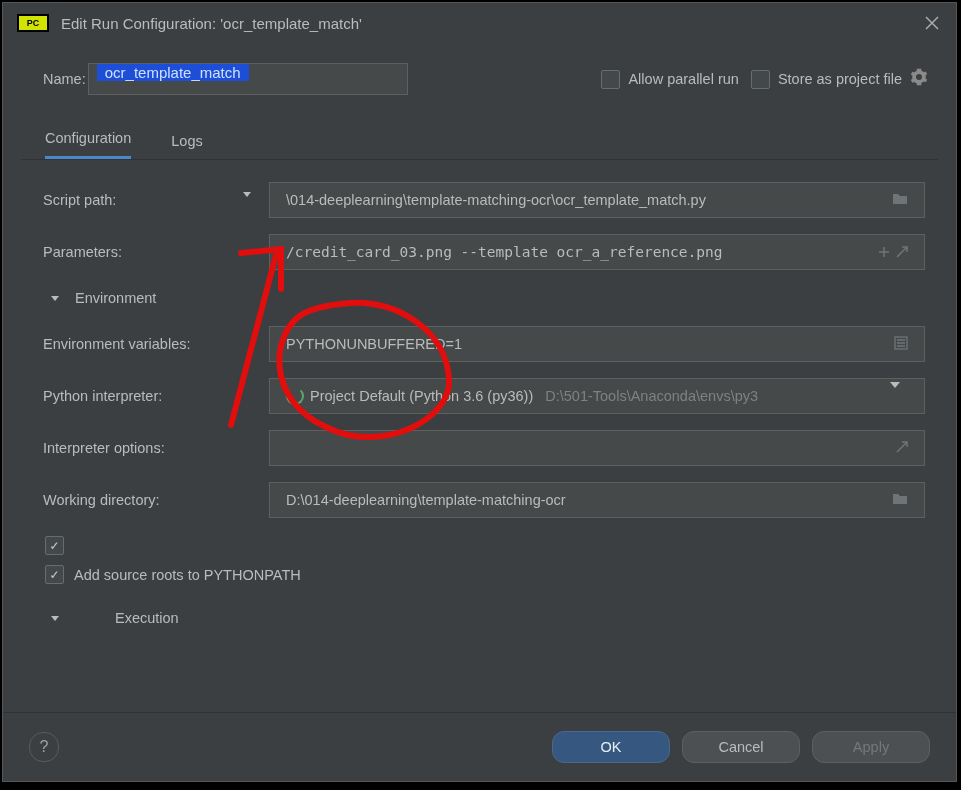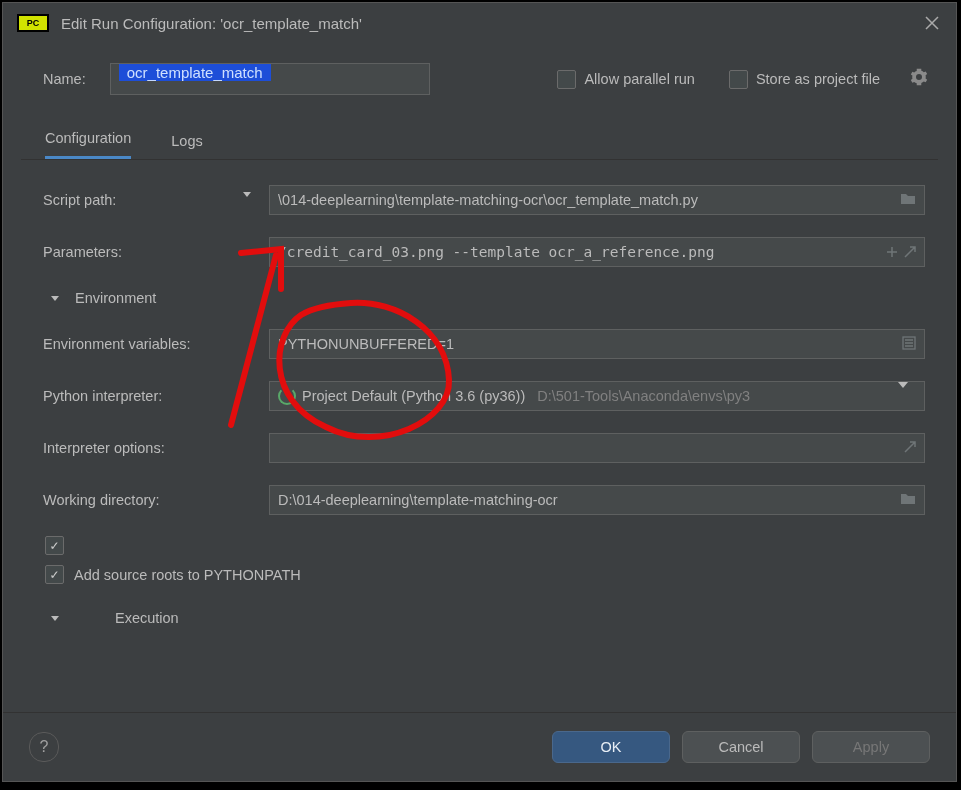--- a/index.html
+++ b/index.html
@@ -1,46 +1,46 @@
 <!DOCTYPE html>
 <html><head>
 <meta charset="utf-8">
 <style>
 html,body{margin:0;padding:0;width:961px;height:790px;background:#000;font-family:"Segoe UI",Arial,sans-serif;font-size:14.5px;color:#bbbbbb;overflow:hidden;}
 .dialog{position:relative;width:955px;height:780px;margin:2px;background:#3c3f41;border:1px solid #555;box-sizing:border-box;}
 .titlebar{display:flex;align-items:center;height:40px;padding:0 14px;}
 .app-icon{width:32px;height:18px;background:#d1e300;border:2px solid #000;box-sizing:border-box;display:flex;align-items:center;justify-content:center;color:#000;font-weight:bold;font-size:9px;margin-right:12px;}
 .dlg-title{flex:1;color:#bbb;font-size:15px;}
 .close-x{width:20px;height:20px;display:flex;align-items:center;justify-content:center;color:#aaa;font-size:18px;cursor:pointer;}
-.header-row{display:flex;align-items:center;padding:20px 28px 20px 40px;gap:24px;}
+.header-row{display:flex;align-items:center;padding:20px 28px 20px 40px;gap:2px;}
 .label{color:#bbb;}
 .name-input{width:320px;height:32px;background:#45494a;border:1px solid #5e6060;box-sizing:border-box;padding:0 8px;color:#fff;font-size:15px;}
 .name-input .sel{background:#1d4ed8;color:#cfe0ff;padding:0 8px;}
 .chk{display:inline-flex;align-items:center;gap:8px;margin-left:10px;color:#bbb;}
 .chkbox{width:17px;height:17px;border:1px solid #6b6b6b;border-radius:2px;background:#43494a;display:inline-block;}
 .chkbox.checked{background:#43494a;display:flex;align-items:center;justify-content:center;color:#ccc;font-size:12px;}
 .spacer{flex:1;}
 .gear{color:#8a8a8a;font-size:18px;margin-left:6px;}
 .body{position:relative;margin:0 18px;}
 .tabs{display:flex;gap:40px;padding:0 24px;border-bottom:1px solid #323232;height:44px;align-items:flex-end;}
 .tab{padding-bottom:10px;color:#bbb;cursor:pointer;}
 .tab.active{color:#bbb;border-bottom:3px solid #4a88c7;}
 .scroll{height:520px;overflow:hidden;position:relative;border-right:3px solid transparent;}
 .cfg{padding:14px 10px 14px 22px;}
 .row{display:flex;align-items:center;height:52px;gap:4px;}
 .row .lbl{width:222px;color:#bbb;}
-.inputlike{height:30px;background:#45494a;border:1px solid #5e6060;flex:1;display:flex;align-items:center;padding:0 8px;color:#bbb;gap:6px;box-sizing:border-box;}
+.inputlike{height:36px;background:#45494a;border:1px solid #5e6060;flex:1;display:flex;align-items:center;padding:0 16px;color:#bbb;gap:6px;box-sizing:border-box;}
 .dropdown-arrow{width:0;height:0;border-left:5px solid transparent;border-right:5px solid transparent;border-top:6px solid #bbb;margin:0 8px;}
 .dropdown-arrow.small{border-left:4px solid transparent;border-right:4px solid transparent;border-top:5px solid #bbb;}
 .section-hdr{display:flex;align-items:center;gap:8px;height:40px;color:#bbb;font-weight:normal;}
 .inputlike .suffix-icon{margin-left:auto;color:#6f7577;}
 .chk-row{display:flex;align-items:center;gap:10px;margin:10px 2px;color:#bbb;}
 .footer{position:absolute;bottom:0;left:0;right:0;height:68px;display:flex;align-items:center;padding:0 26px;border-top:1px solid #323232;background:#3c3f41;}
 .help{width:28px;height:28px;border:1px solid #5a5a5a;border-radius:14px;display:flex;align-items:center;justify-content:center;color:#a0a0a0;font-size:16px;}
-.btn{width:116px;height:30px;border:1px solid #5e6060;background:#4c5052;color:#bbb;display:flex;align-items:center;justify-content:center;border-radius:6px;margin-left:12px;cursor:pointer;}
+.btn{width:116px;height:30px;border:1px solid #5e6060;background:#4c5052;color:#bbb;display:flex;align-items:center;justify-content:center;border-radius:12px;margin-left:12px;cursor:pointer;}
 .btn.primary{background:#365880;border-color:#4a688c;color:#e8eef5;}
 .btn.disabled{color:#777;}
 .python-spin{width:14px;height:14px;border:2px solid #59a869;border-top-color:transparent;border-radius:50%;}
 .annotation{position:absolute;pointer-events:none;z-index:50;}
 svg.ann{overflow:visible;}
 .interp-path{color:#808080;margin-left:6px;}
 </style>
 </head>
 <body>
 

